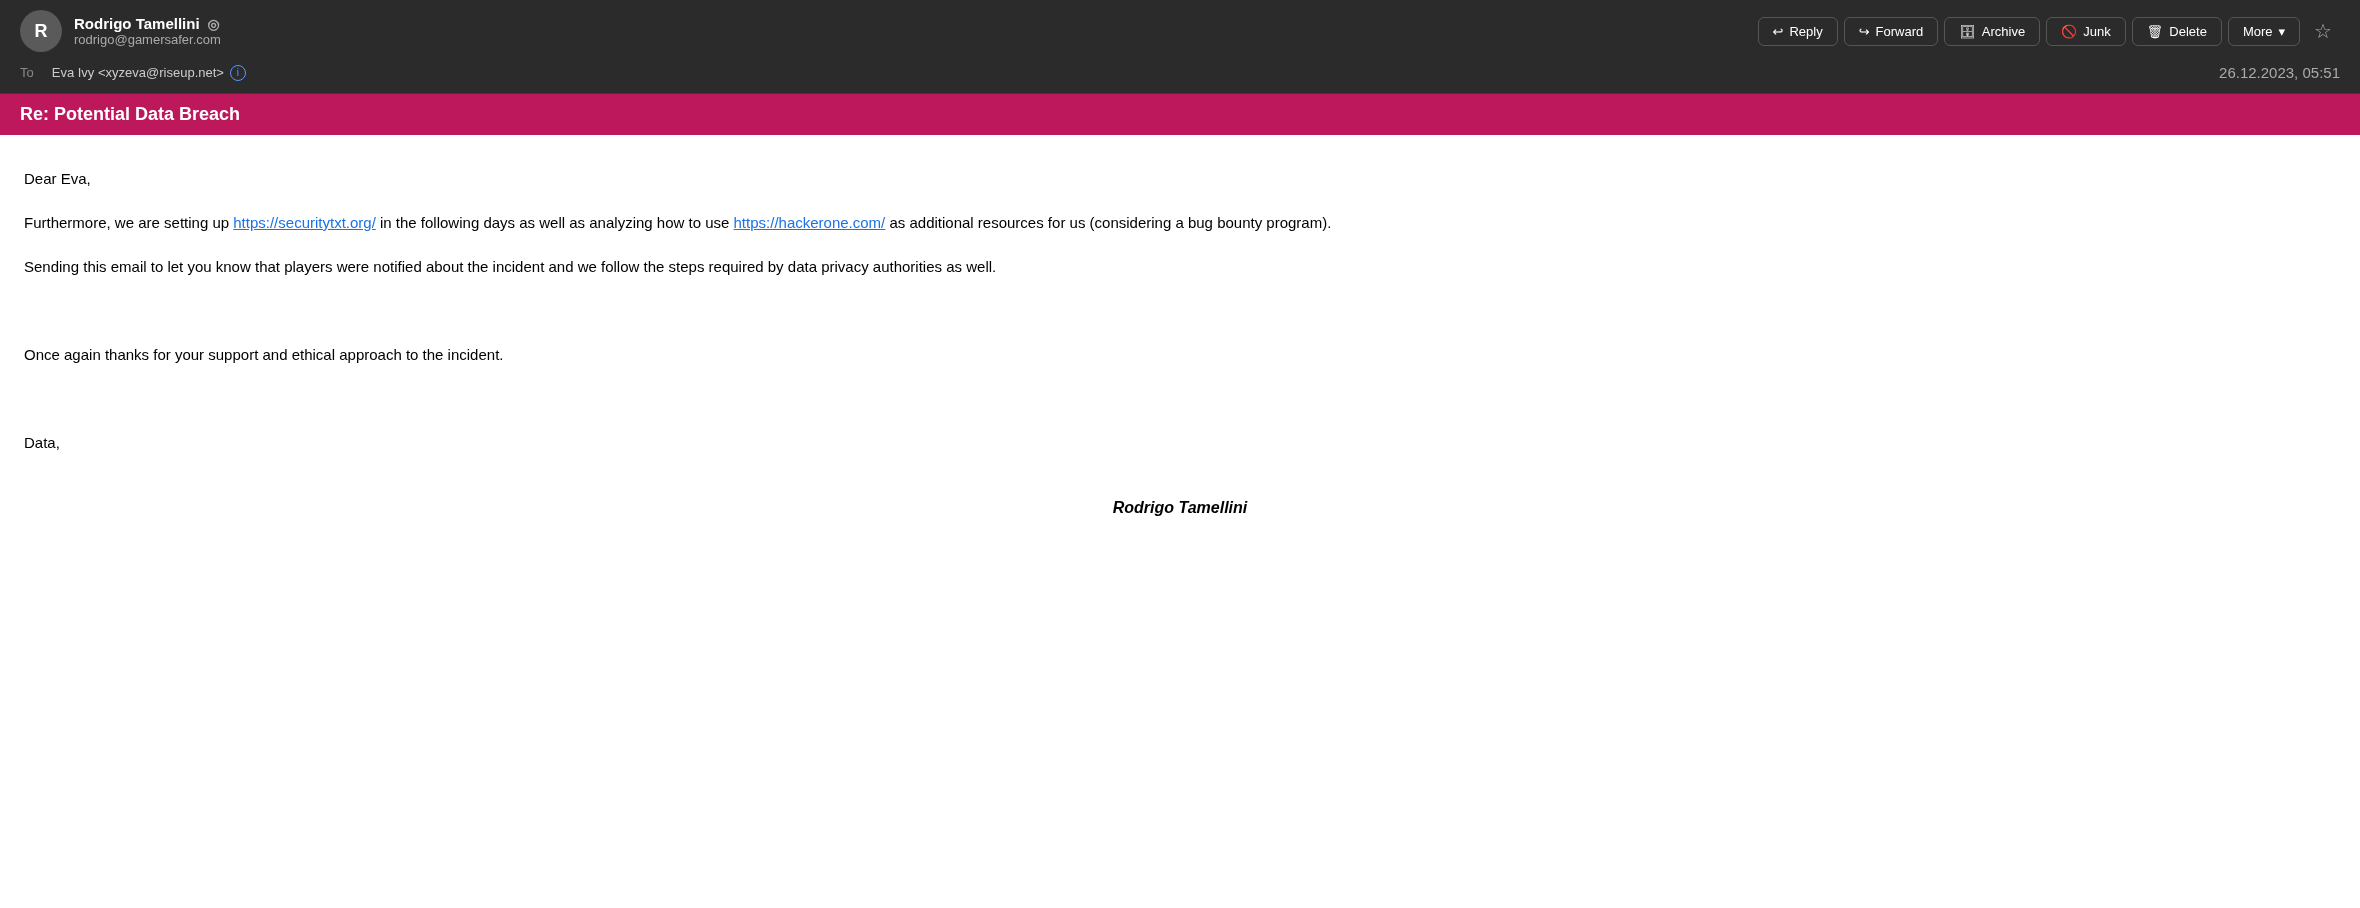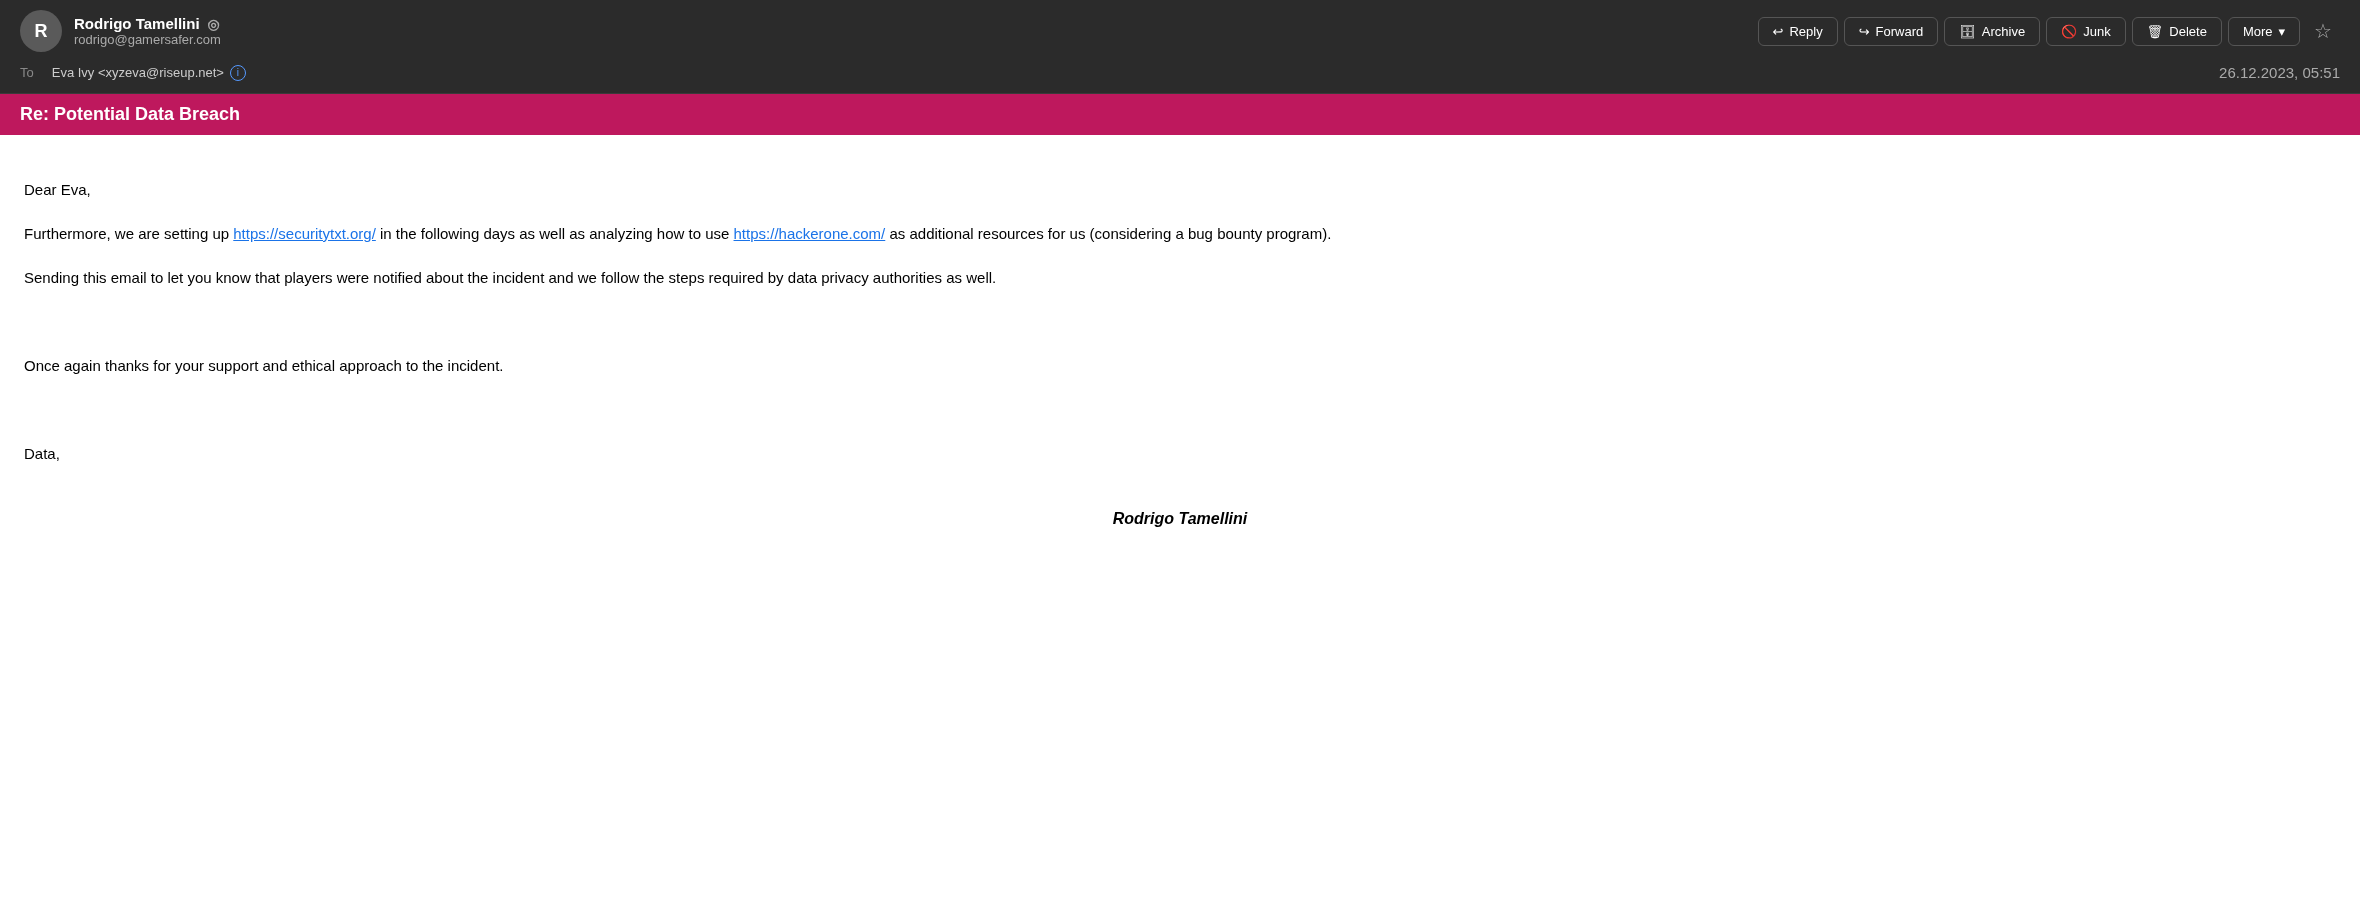--- a/index.html
+++ b/index.html
@@ -159,21 +159,20 @@
     .email-body {
       background: #ffffff;
       padding: 32px 24px;
       font-size: 15px;
       line-height: 1.6;
       color: #000000;
     }
 
     .email-body p {
       margin-bottom: 20px;
-      margin-top: 11px;
     }
 
     .email-body a {
       color: #1a73e8;
       text-decoration: underline;
     }
 
     .signature-block {
       margin-top: 40px;
       text-align: center;

